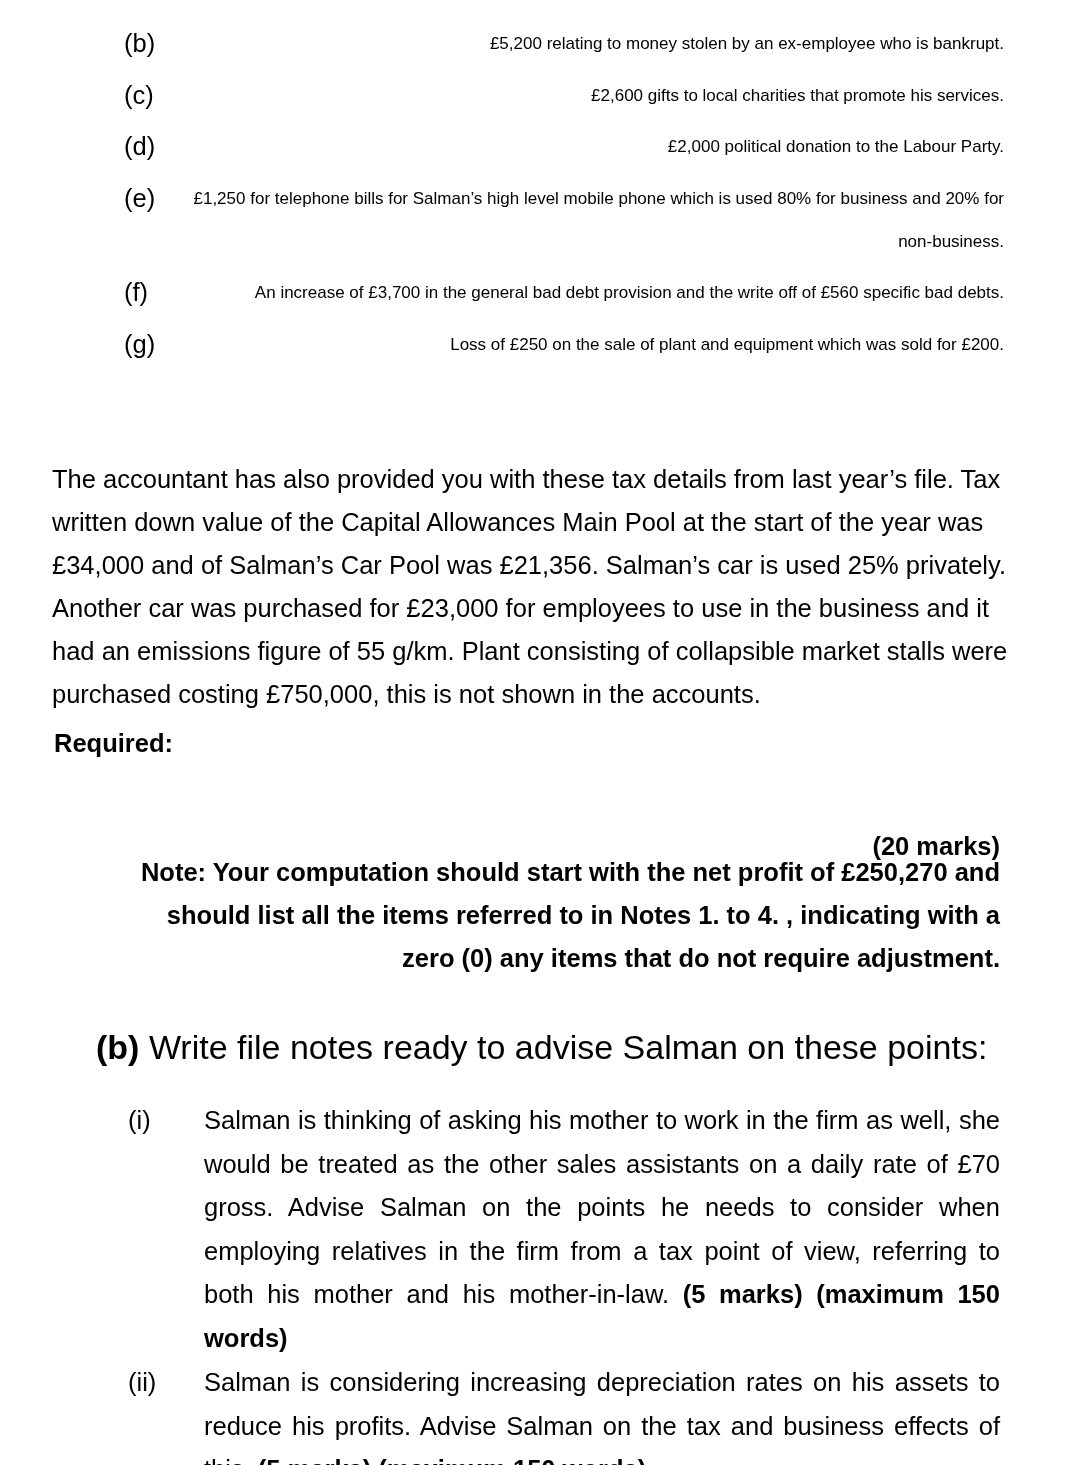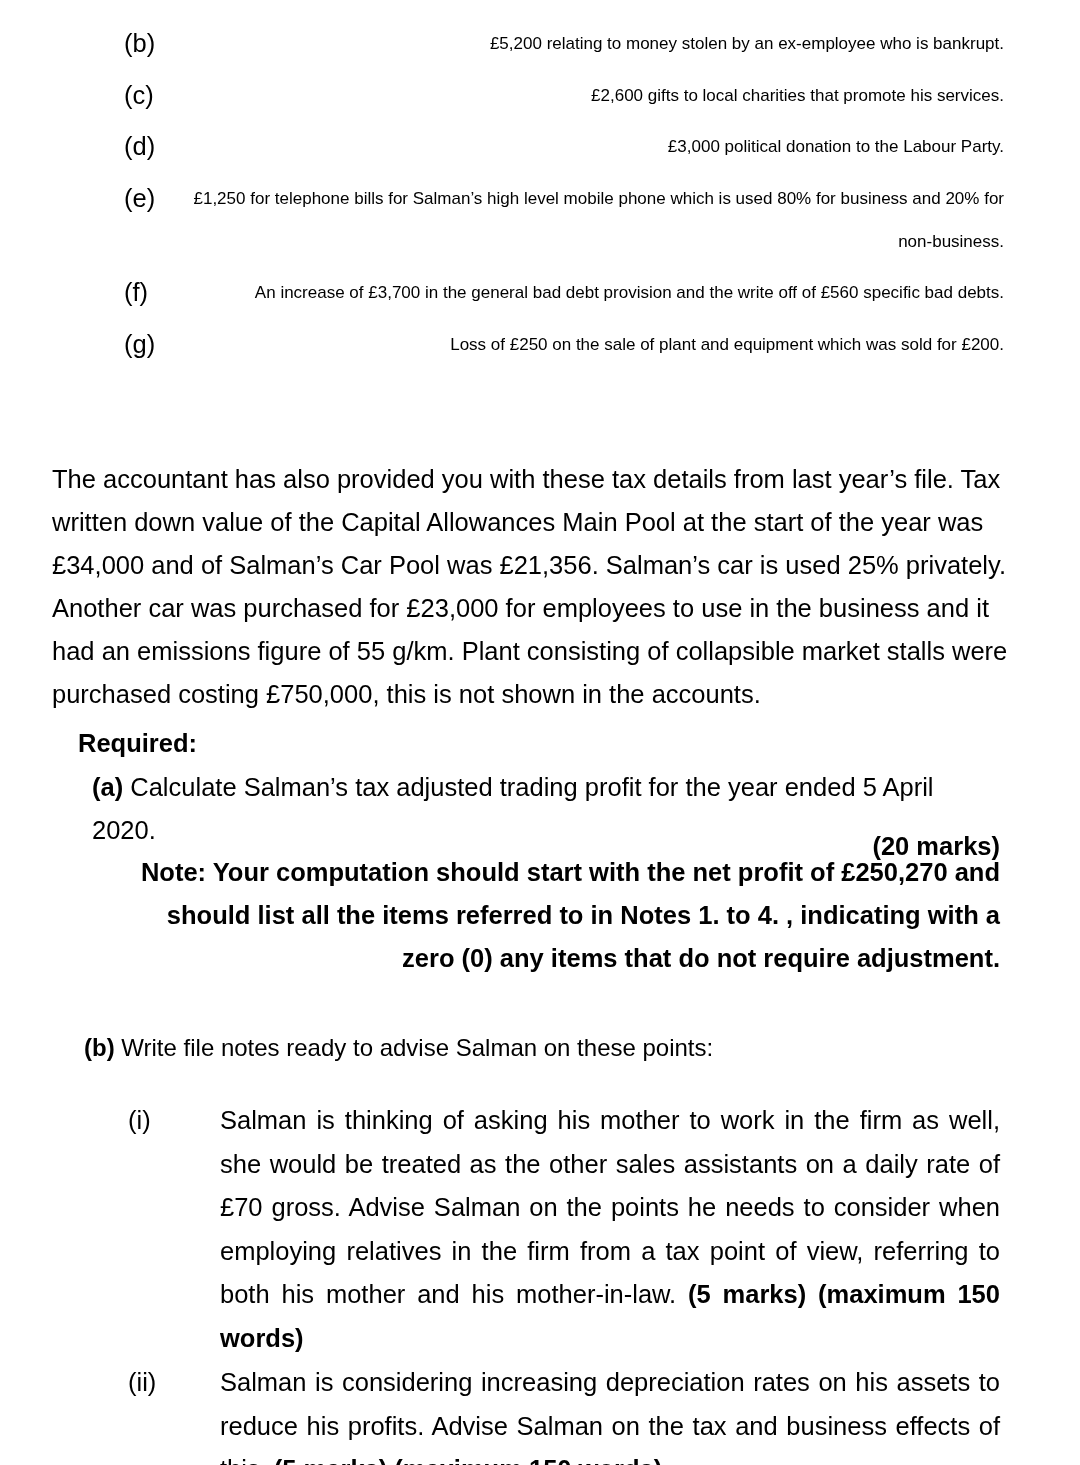--- a/index.html
+++ b/index.html
@@ -63,21 +63,20 @@
   }
 
   
   .required-heading {
     position: absolute;
     left: 54px;
     top: 722px;
     font-size: 25.5px;
     line-height: 43px;
     font-weight: bold;
-    margin-left: 24px;
   }
   .req-a {
     position: absolute;
     left: 92px;
     top: 766px;
     width: 910px;
     font-size: 25.5px;
     line-height: 43px;
   }
   .req-a .bold-marker { font-weight: bold; }
@@ -99,24 +98,24 @@
     width: 872px;
     font-size: 25.5px;
     line-height: 43px;
     font-weight: bold;
     text-align: right;
   }
 
   
   .req-b {
     position: absolute;
-    left: 84px;
+    left: 96px;
     top: 1026px;
     width: 914px;
-    font-size: 24px;
+    font-size: 34px;
     line-height: 43px;
   }
   .req-b .bold-marker { font-weight: bold; }
 
   
   .roman-list {
     position: absolute;
     left: 128px;
     top: 1099px;
     width: 872px;
@@ -131,21 +130,20 @@
     font-size: 25.5px;
     line-height: 43.5px;
     white-space: nowrap;
   }
   .roman-text {
     flex: 1 1 auto;
     font-size: 25.5px;
     line-height: 43.5px;
     text-align: justify;
     text-justify: inter-word;
-    margin-left: 16px;
   }
   b, .b { font-weight: bold; }
 </style>
 </head>
 <body>
 
 <div class="page">
 
   <div class="lettered-list">
 
@@ -154,21 +152,21 @@
       <span class="lettered-text">£5,200 relating to money stolen by an ex-employee who is bankrupt.</span>
     </div>
 
     <div class="lettered-item">
       <span class="lettered-marker">(c)</span>
       <span class="lettered-text">£2,600 gifts to local charities that promote his services.</span>
     </div>
 
     <div class="lettered-item">
       <span class="lettered-marker">(d)</span>
-      <span class="lettered-text">£3,000 political donation to the Labour Party.</span>
+      <span class="lettered-text">£2,000 political donation to the Labour Party.</span>
     </div>
 
     <div class="lettered-item">
       <span class="lettered-marker">(e)</span>
       <span class="lettered-text">£1,250 for telephone bills for Salman’s high level mobile phone which is used 80% for business and 20% for non-business.</span>
     </div>
 
     <div class="lettered-item">
       <span class="lettered-marker">(f)</span>
       <span class="lettered-text">An increase of £3,700 in the general bad debt provision and the write off of £560 specific bad debts.</span>
@@ -178,24 +176,20 @@
       <span class="lettered-marker">(g)</span>
       <span class="lettered-text">Loss of £250 on the sale of plant and equipment which was sold for £200.</span>
     </div>
 
   </div>
 
   <div class="tax-para">The accountant has also provided you with these tax details from last year’s file. Tax written down value of the Capital Allowances Main Pool at the start of the year was £34,000 and of Salman’s Car Pool was £21,356.  Salman’s car is used 25% privately.  Another car was purchased for £23,000 for employees to use in the business and it had an emissions figure of 55 g/km.  Plant consisting of collapsible market stalls were purchased costing £750,000, this is not shown in the accounts.</div>
 
   <div class="required-heading">Required:</div>
 
-  <div class="req-a">
-    <span class="bold-marker">(a)</span>
-    <span>Calculate Salman’s tax adjusted trading profit for the year ended 5 April 2020.</span>
-  </div>
 
   <div class="marks-right">(20 marks)</div>
 
   <div class="note-block">Note: Your computation should start with the net profit of £250,270 and should list all the items referred to in Notes 1. to 4. , indicating with a zero (0) any items that do not require adjustment.</div>
 
   <div class="req-b">
     <span class="bold-marker">(b)</span>
     <span>Write file notes ready to advise Salman on these points:</span>
   </div>
 

